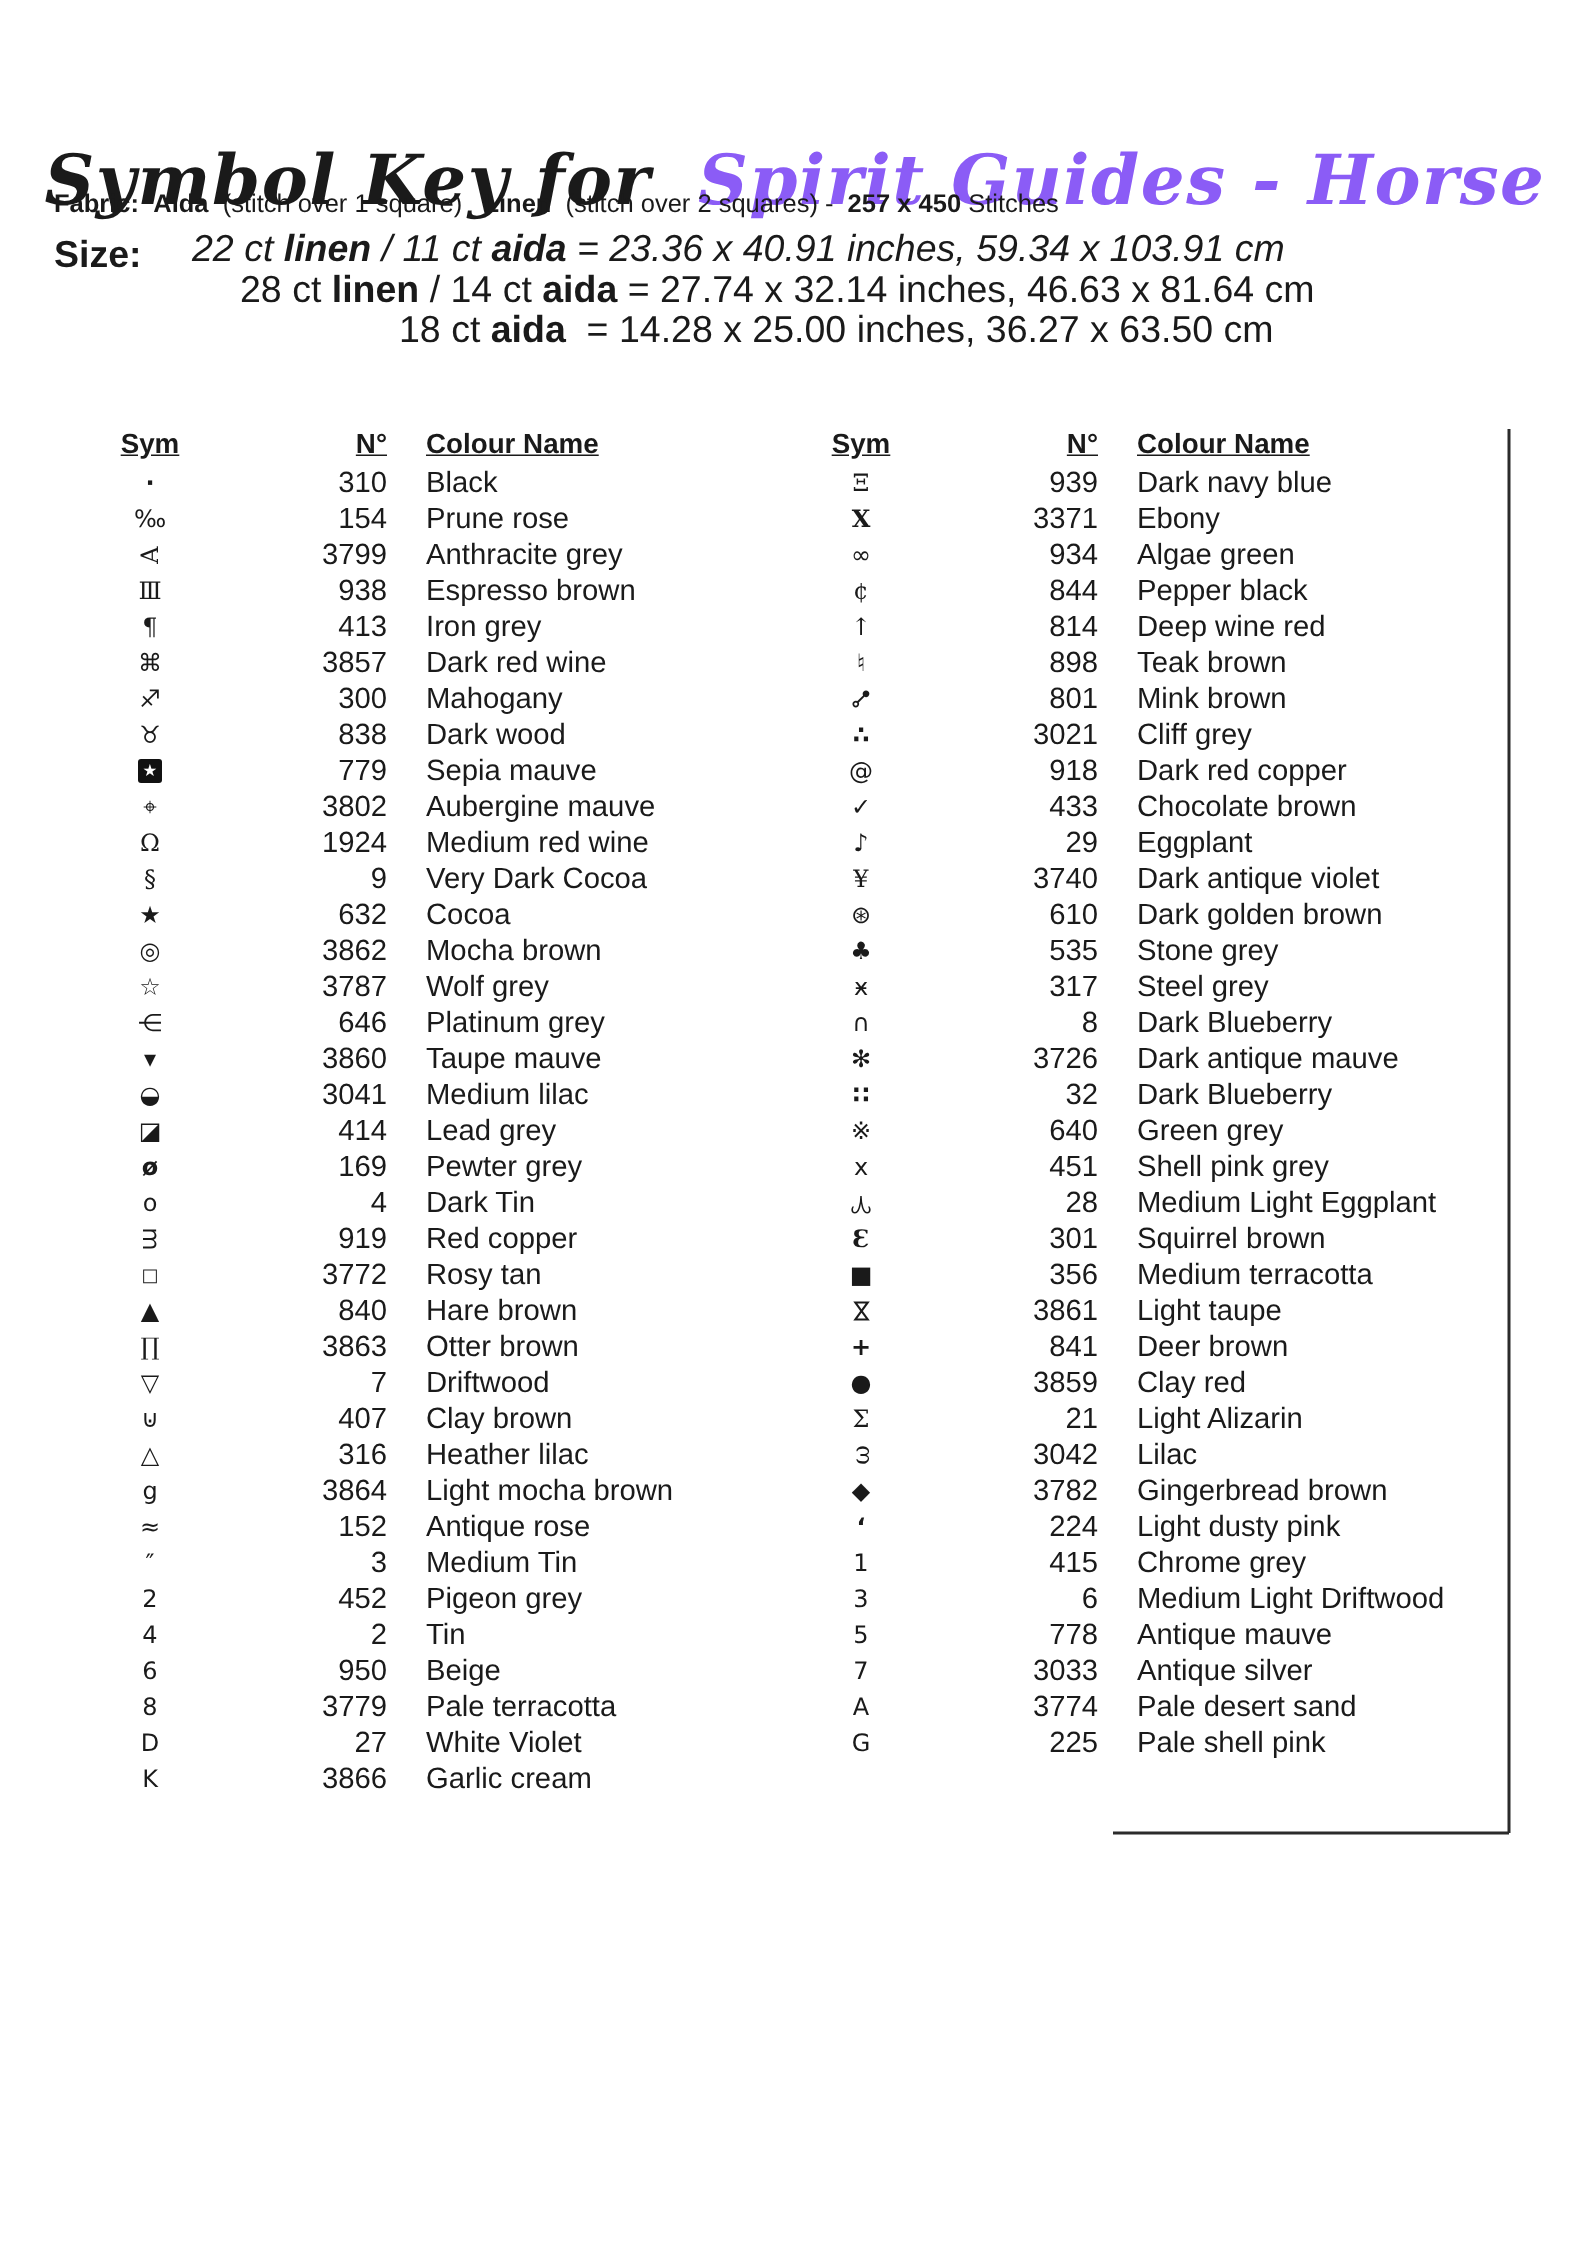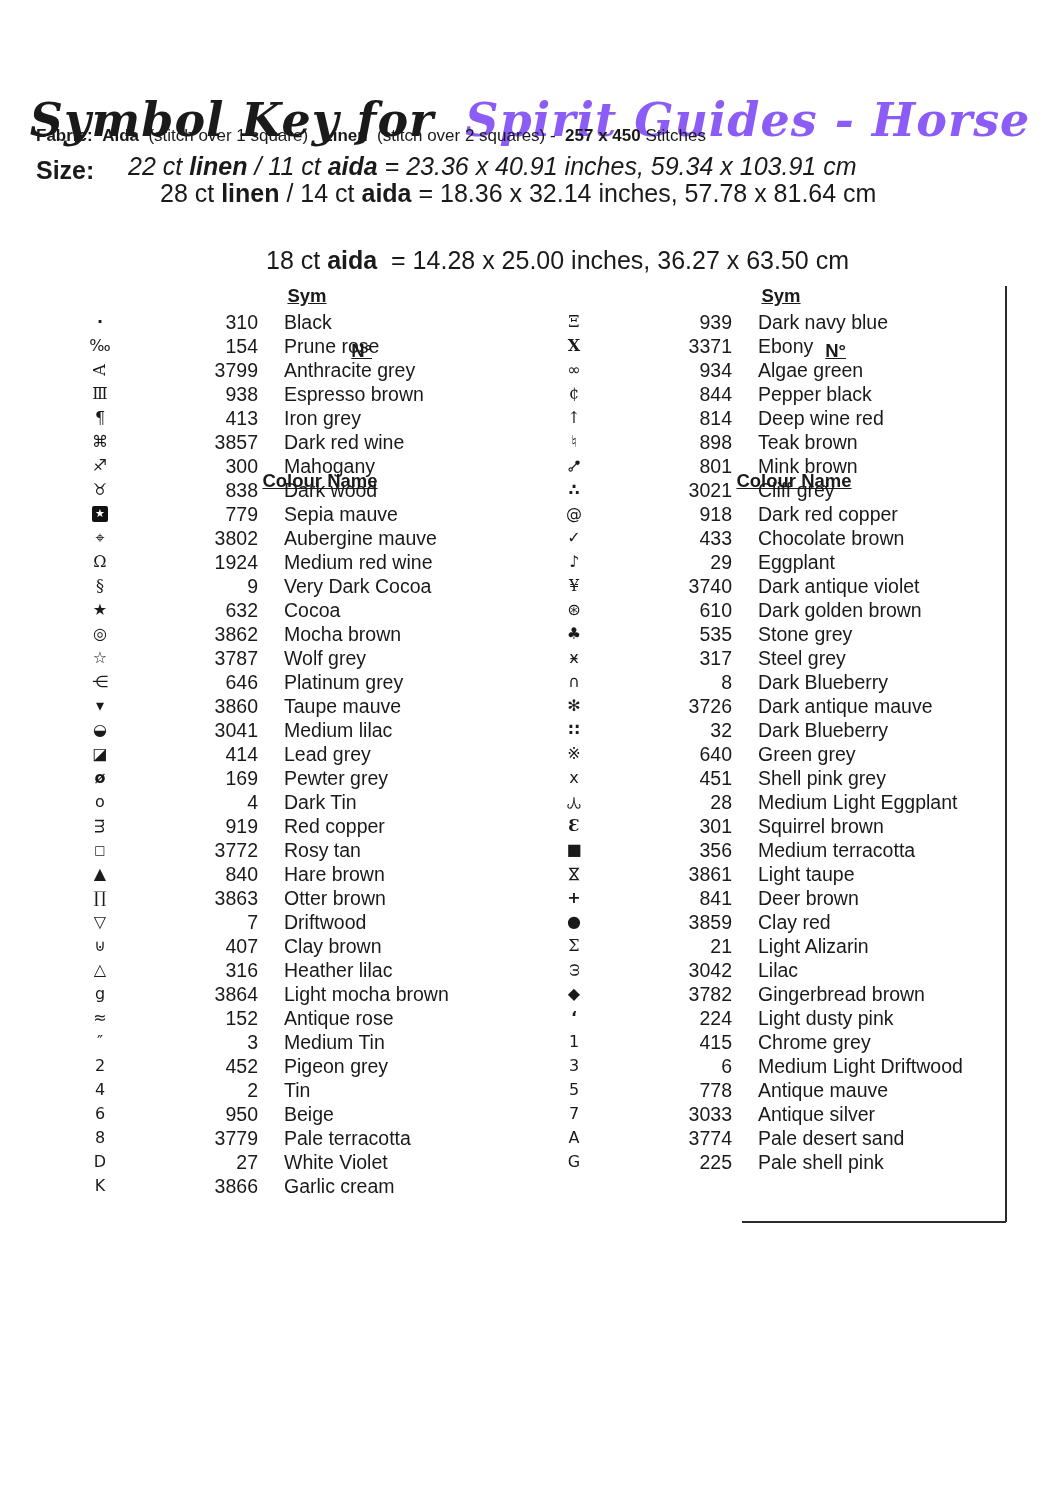--- a/index.html
+++ b/index.html
@@ -16,28 +16,28 @@
   .title-red{margin-left:14px;}
   .fabric-line{
     position:absolute;top:126px;left:36px;width:990px;
     font-size:17px;white-space:pre-wrap;
   }
   .size-block{position:absolute;top:153px;left:36px;width:990px;font-size:25px;}
   .size-label{position:absolute;left:0;top:3px;font-weight:bold;}
   .size-line{height:27px;line-height:27px;white-space:pre-wrap;}
   .size-line.l0{padding-left:92px;font-style:italic;}
   .size-line.l1{padding-left:124px;}
-  .size-line.l2{padding-left:230px;margin-top:40px;}
+  .size-line.l2{padding-left:230px;}
   .size-line.l3{padding-left:256px;}
   b,.b{font-weight:bold;}
   .key-col{position:absolute;top:284px;width:470px;}
   .key-col.left{left:72px;}
   .key-col.right{left:546px;}
   .khead,.krow{display:flex;align-items:center;height:24px;}
-  .khead{margin-bottom:2px;flex-direction:column;}
+  .khead{margin-bottom:2px;}
   .sym{
     width:56px;flex:0 0 56px;text-align:center;font-size:16px;line-height:24px;
     font-family:"DejaVu Sans", sans-serif;display:inline-block;
   }
   .sym.serif{font-family:"DejaVu Serif", serif;}
   .sym.sm{font-size:12px;}
   .sym.inv{
     flex:0 0 16px;width:16px;height:16px;line-height:16px;margin:0 20px;
     background:#111;color:#fff;font-size:11px;border-radius:2px;
   }
@@ -57,21 +57,21 @@
 </head>
 <body>
 
 <h1 class="page-title"><span>Symbol Key for </span><span class="title-red" style="color: #8b5cf6;">Spirit Guides - Horse</span></h1>
 
 <div class="fabric-line"><span class="b">Fabric:</span><span>  </span><span class="b">Aida</span><span>  (stitch over 1 square)   </span><span class="b">Linen</span><span>  (stitch over 2 squares) -  </span><span class="b">257 x 450</span><span> Stitches</span></div>
 
 <div class="size-block">
   <span class="size-label">Size:</span>
   <div class="size-line l0"><span>22 ct </span><span class="b">linen</span><span> / 11 ct </span><span class="b">aida</span><span> = 23.36 x 40.91 inches, 59.34 x 103.91 cm</span></div>
-  <div class="size-line l1"><span>28 ct </span><span class="b">linen</span><span> / 14 ct </span><span class="b">aida</span><span> = 18.36 x 32.14 inches, 57.78 x 81.64 cm</span></div>
+  <div class="size-line l1"><span>28 ct </span><span class="b">linen</span><span> / 14 ct </span><span class="b">aida</span><span> = 27.74 x 32.14 inches, 46.63 x 81.64 cm</span></div>
   <div class="size-line l2"><span>18 ct </span><span class="b">aida</span><span>  = 14.28 x 25.00 inches, 36.27 x 63.50 cm</span></div>
 </div>
 
 <div class="key-col left">
   <div class="khead">
     <span class="sym hd">Sym</span>
     <span class="num hd">N°</span>
     <span class="cname hd">Colour Name</span>
   </div>
   <div class="rows">

